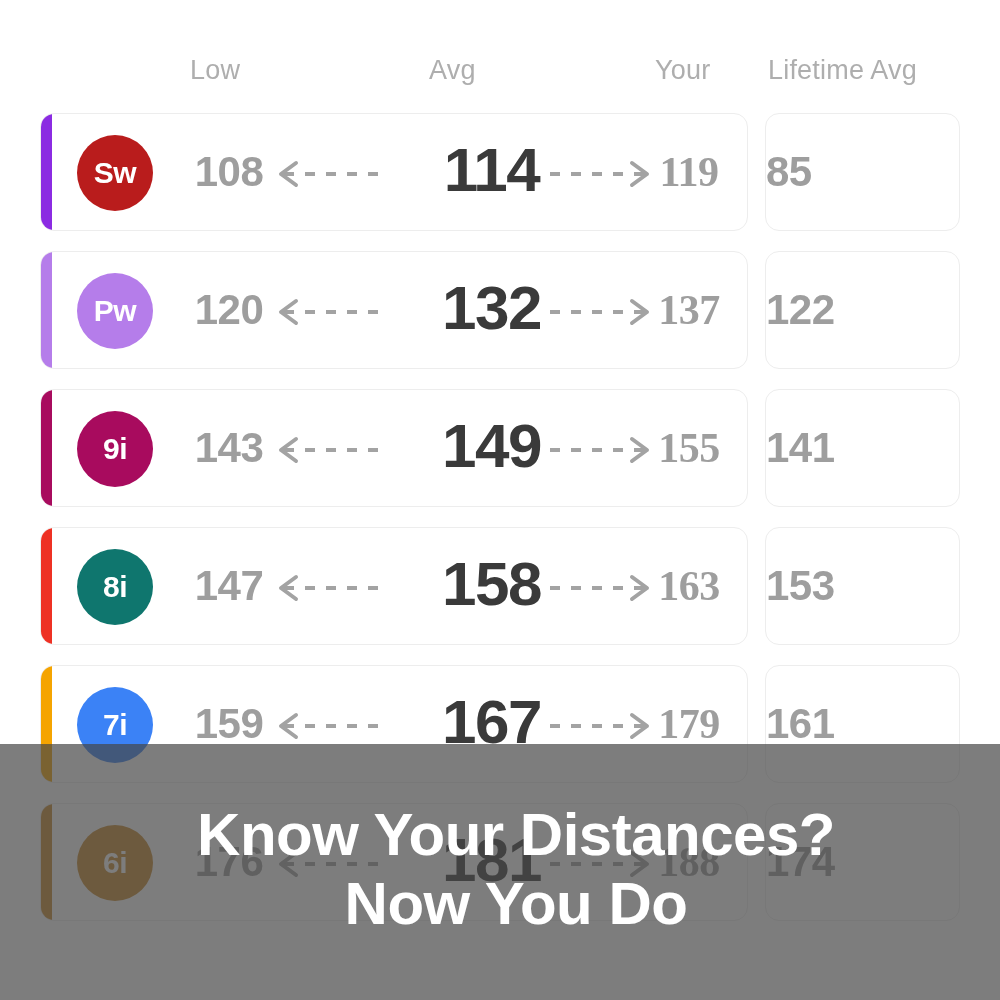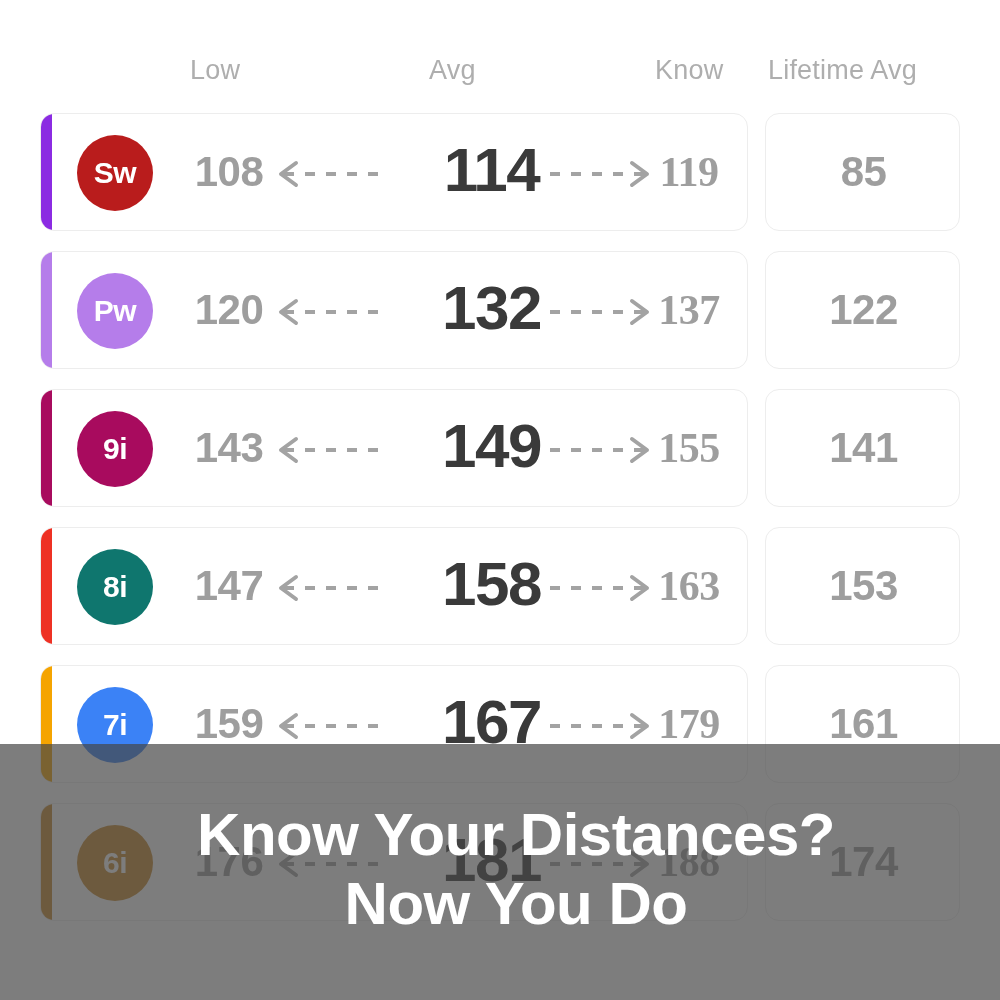--- a/index.html
+++ b/index.html
@@ -129,21 +129,20 @@
     width: 195px;
     height: 118px;
     background: #ffffff;
     border: 1.5px solid #ededed;
     border-radius: 14px;
   }
   .life-val {
     position: absolute;
     left: 0; top: 34px;
     width: 195px;
-    text-align: center;
     font-size: 42px;
     font-weight: 600;
     color: #9e9e9e;
     letter-spacing: -0.5px;
   }
 
   
   .overlay {
     position: absolute;
     left: 0;
@@ -170,21 +169,21 @@
   .overlay-line { display: block; }
 </style>
 </head>
 <body>
 
 <div id="app">
 
   <div class="header-row">
     <span class="hdr hdr-low">Low</span>
     <span class="hdr hdr-avg">Avg</span>
-    <span class="hdr hdr-high">Know</span>
+    <span class="hdr hdr-high">Your</span>
     <span class="hdr hdr-life">Lifetime Avg</span>
   </div>
 
   <div class="rows" id="rows-container">
       <div class="row">
         <div class="main-card">
           <div class="accent" style="background:#8b2be2"></div>
           <div class="badge" style="background:#b91c1c">
             <span>Sw</span>
           </div>

